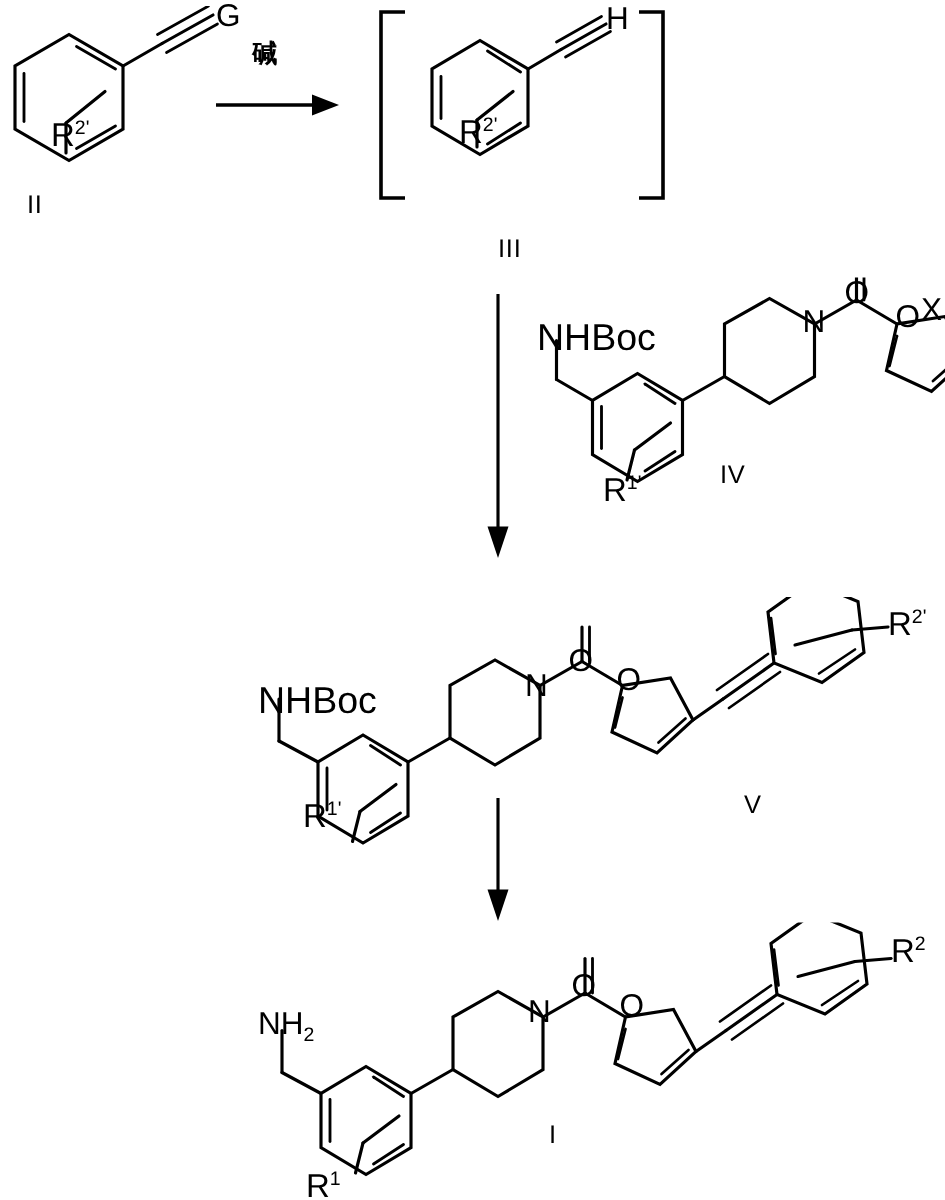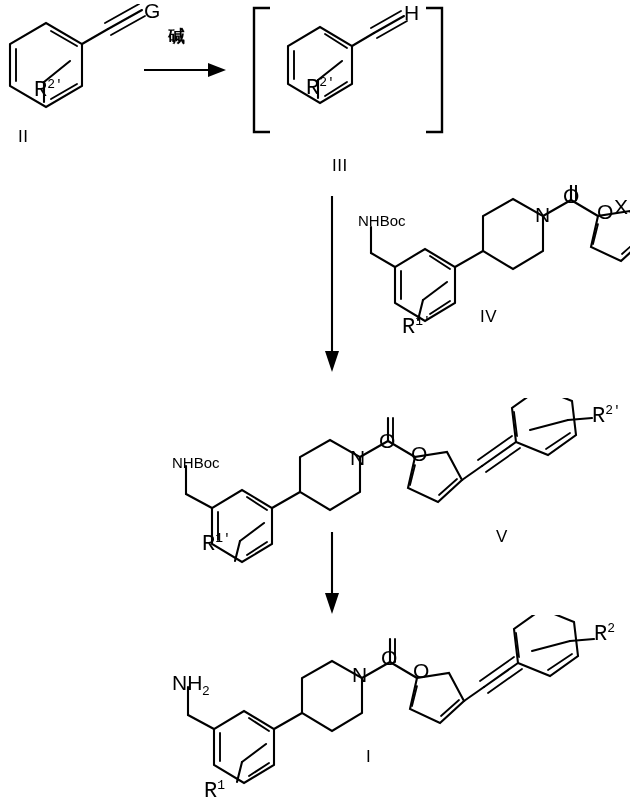--- a/index.html
+++ b/index.html
@@ -17,22 +17,22 @@
   }
   svg { display: block; }
   .lbl {
     position: absolute;
     font-family: "Liberation Sans", sans-serif;
     color: #000;
     white-space: nowrap;
     line-height: 1;
   }
   .atom { font-size: 21px; }
-  .atom-sm { font-size: 15px; text-align: center; }
-  .rgrp { font-size: 22px; font-family: Liberation Mono, monospace; }
+  .atom-sm { font-size: 25px; text-align: center; }
+  .rgrp { font-size: 22px; }
   .rgrp sup { font-size: 13px; vertical-align: super; }
   .sub { font-size: 13px; vertical-align: sub; }
   .cmpd { font-size: 17px; letter-spacing: 0.5px; }
   .reagent {
     font-family: "Liberation Serif", serif;
     font-size: 15px;
     font-weight: bold;
     line-height: 1.55;
   }
   .base-lbl {

